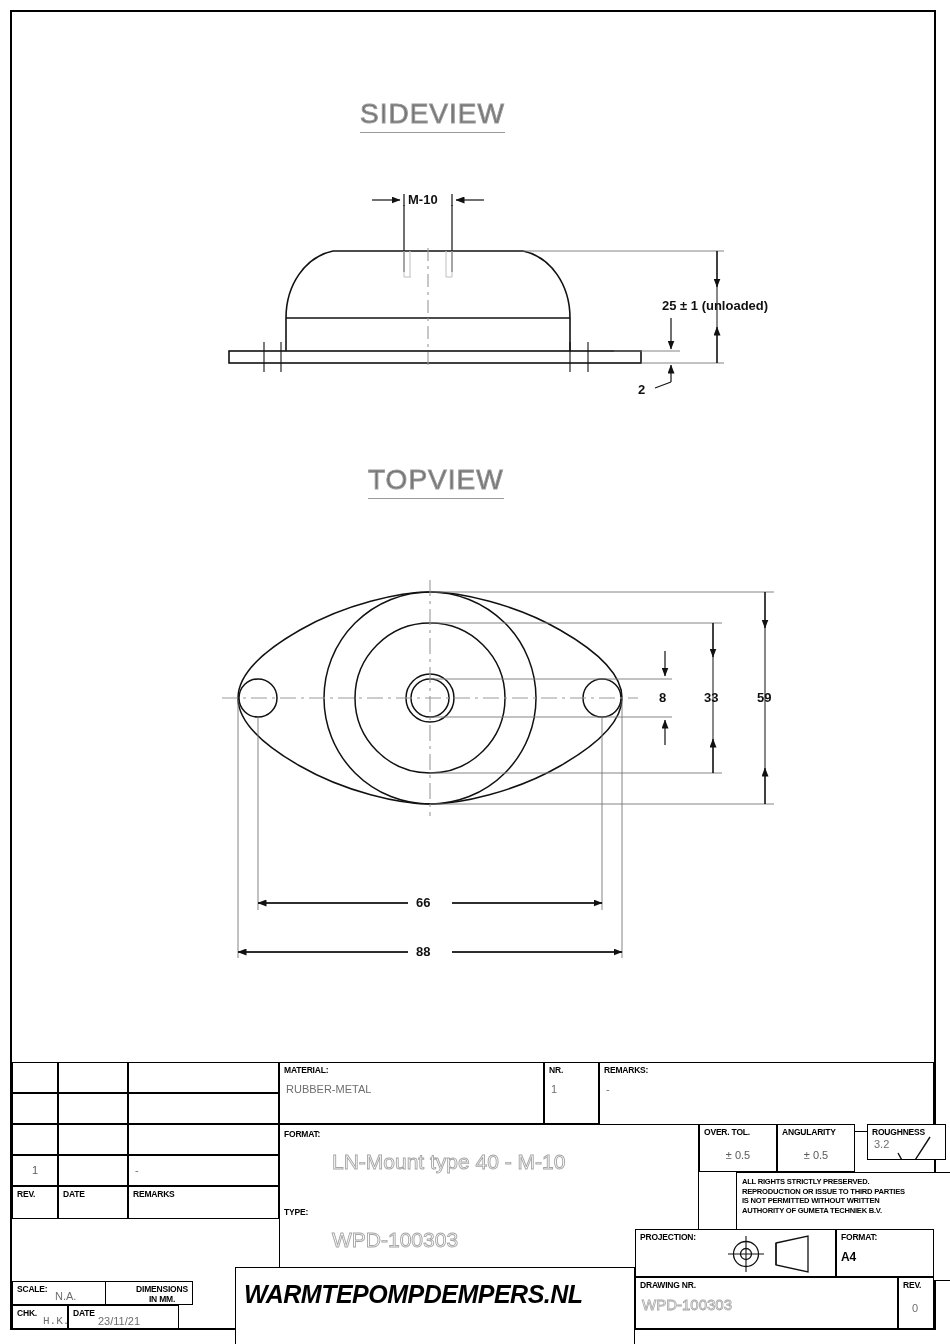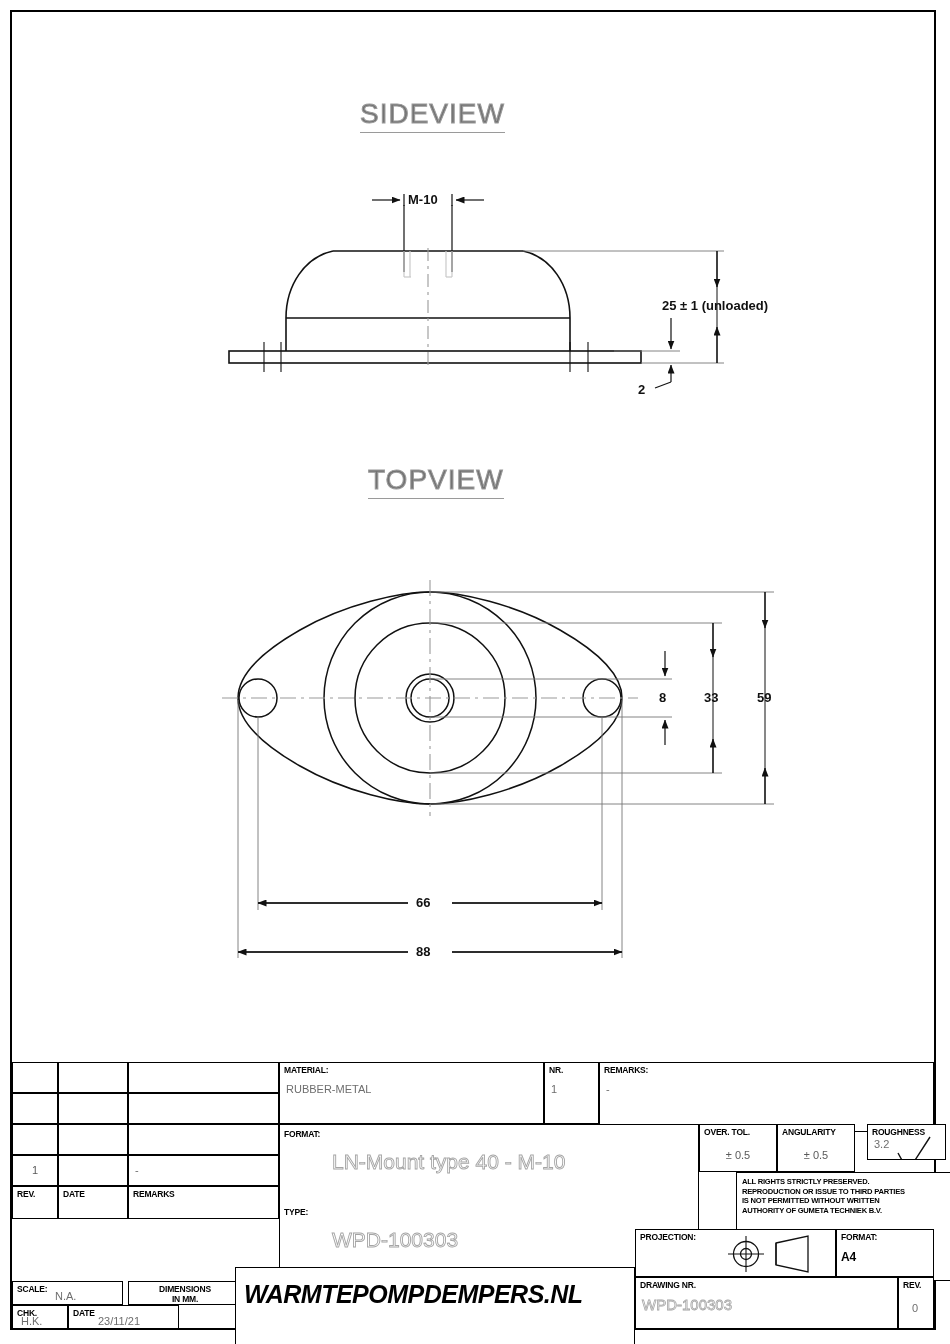--- a/index.html
+++ b/index.html
@@ -362,21 +362,21 @@
         <div>REPRODUCTION OR ISSUE TO THIRD PARTIES</div>
         <div>IS NOT PERMITTED WITHOUT WRITTEN</div>
         <div>AUTHORITY OF GUMETA TECHNIEK B.V.</div>
       </div>
     </div>
 
     <div class="cell" style="left:0px;top:219px;width:111px;height:24px;">
       <div class="lbl">SCALE:</div>
       <div class="val" style="left:42px;top:8px;">N.A.</div>
     </div>
-    <div class="cell" style="left:116px;top:219px;width:127px;height:24px;">
+    <div class="cell" style="left:93px;top:219px;width:88px;height:24px;">
       <div class="lbl" style="left:0;width:112px;text-align:center;line-height:10px;">
         <span>DIMENSIONS</span><br>
         <span>IN MM.</span>
       </div>
     </div>
 
     <div class="cell" style="left:0px;top:243px;width:56px;height:24px;">
       <div class="lbl">DRW.</div>
       <div class="val" style="left:26px;top:9px;">M.S.</div>
     </div>
@@ -394,21 +394,21 @@
       <div class="val" style="left:26px;top:9px;">M.S.</div>
     </div>
     <div class="cell" style="left:56px;top:243px;width:111px;height:24px;">
       <div class="lbl">DATE</div>
       <div class="val" style="left:29px;top:9px;">23/11/21</div>
     </div>
   </div>
 
   <div class="cell" style="position:absolute;left:12px;top:1305px;width:56px;height:24px;text-align:right;">
     <div class="lbl">CHK.</div>
-    <div class="val" style="left:8px;top:9px;">H.K.</div>
+    <div class="val" style="left:30px;top:9px;font-family:Liberation Mono, monospace;">H.K.</div>
   </div>
   <div class="cell" style="position:absolute;left:68px;top:1305px;width:111px;height:24px;">
     <div class="lbl">DATE</div>
     <div class="val" style="left:29px;top:9px;">23/11/21</div>
   </div>
 
   <div class="cell" style="position:absolute;left:235px;top:1229px;width:400px;height:100px;margin-top:38px;">
     <div class="logo" style="left:8px;top:12px;">WARMTEPOMPDEMPERS.NL</div>
   </div>
 

